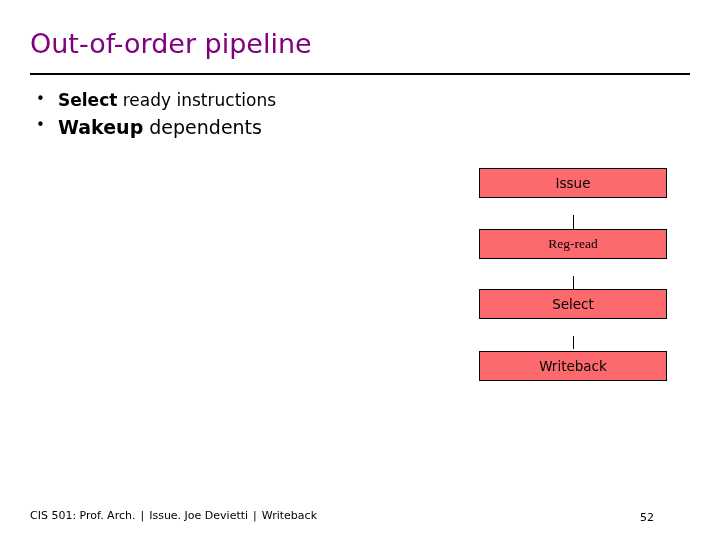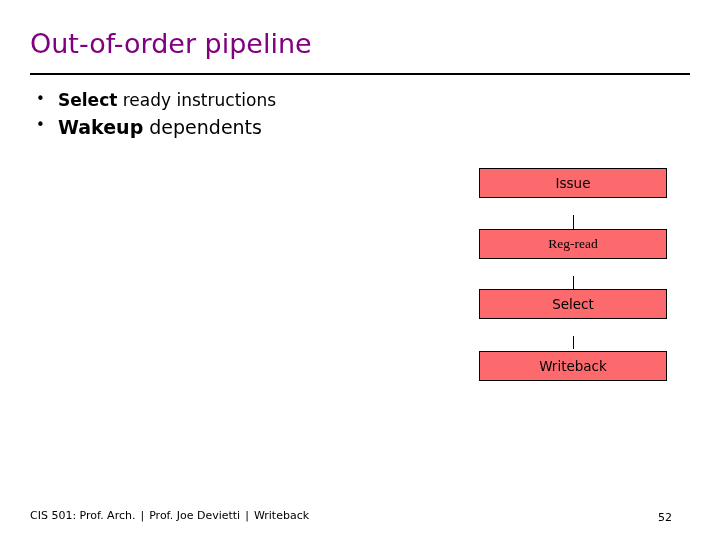--- a/index.html
+++ b/index.html
@@ -111,21 +111,20 @@
     white-space: nowrap;
   }
   .footer-sep {
     padding: 0 5px;
   }
   .footer-right {
     position: absolute;
     left: 640px;
     top: 511px;
     width: 50px;
-    text-align: center;
     font-size: 11px;
     color: #000000;
   }
 </style>
 </head>
 <body>
 
 <div class="slide">
 
   <div class="title">Out-of-order pipeline</div>
@@ -151,18 +150,18 @@
         <span>Select</span>
       </div>
     <div class="connector" style="top:336px; height:13px;"></div>
 
     <div class="stage" style="left:479px; top:351px;">
         <span>Writeback</span>
       </div>
   </div>
 
   <div class="footer-left">
-    <span>CIS 501: Prof. Arch.</span><span class="footer-sep">|</span><span>Prof. Joe Devietti</span><span class="footer-sep">|</span><span>Writeback</span>
+    <span>CIS 501: Prof. Arch.</span><span class="footer-sep">|</span><span>Issue. Joe Devietti</span><span class="footer-sep">|</span><span>Writeback</span>
   </div>
 
   <div class="footer-right">52</div>
 
 </div>
 
 </body></html>

